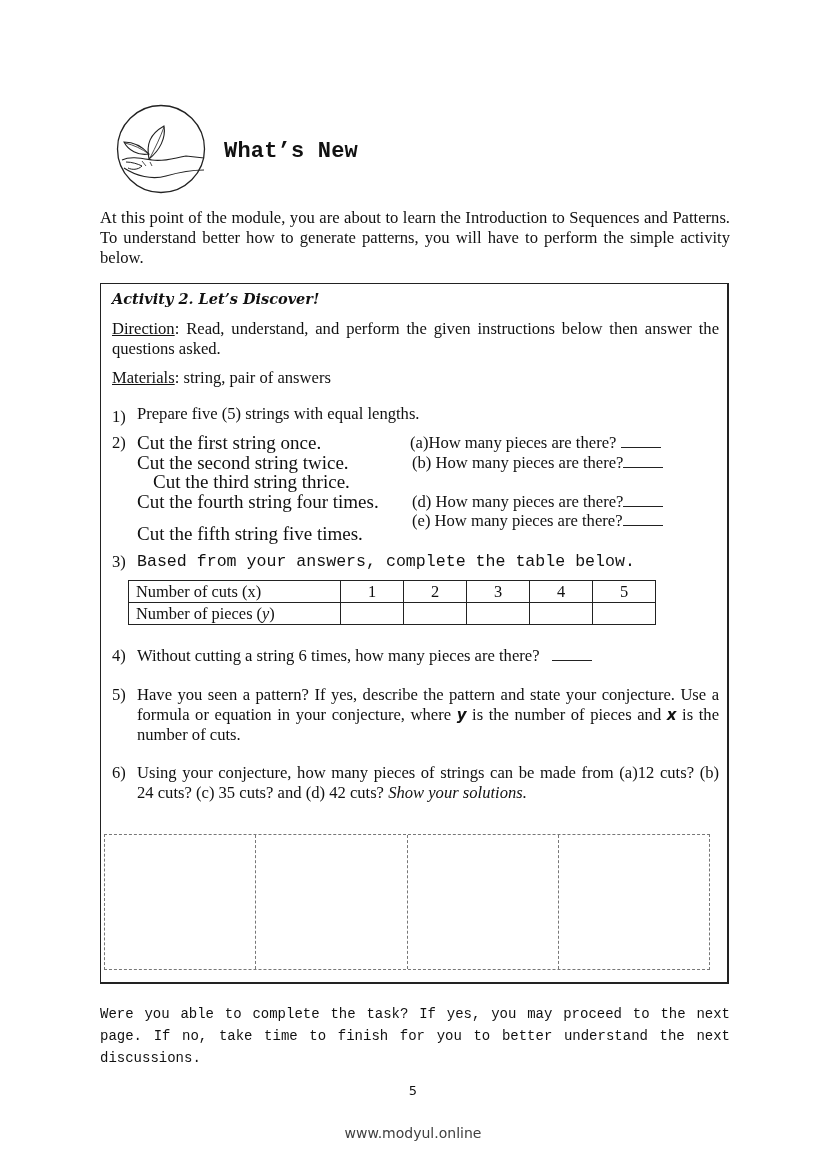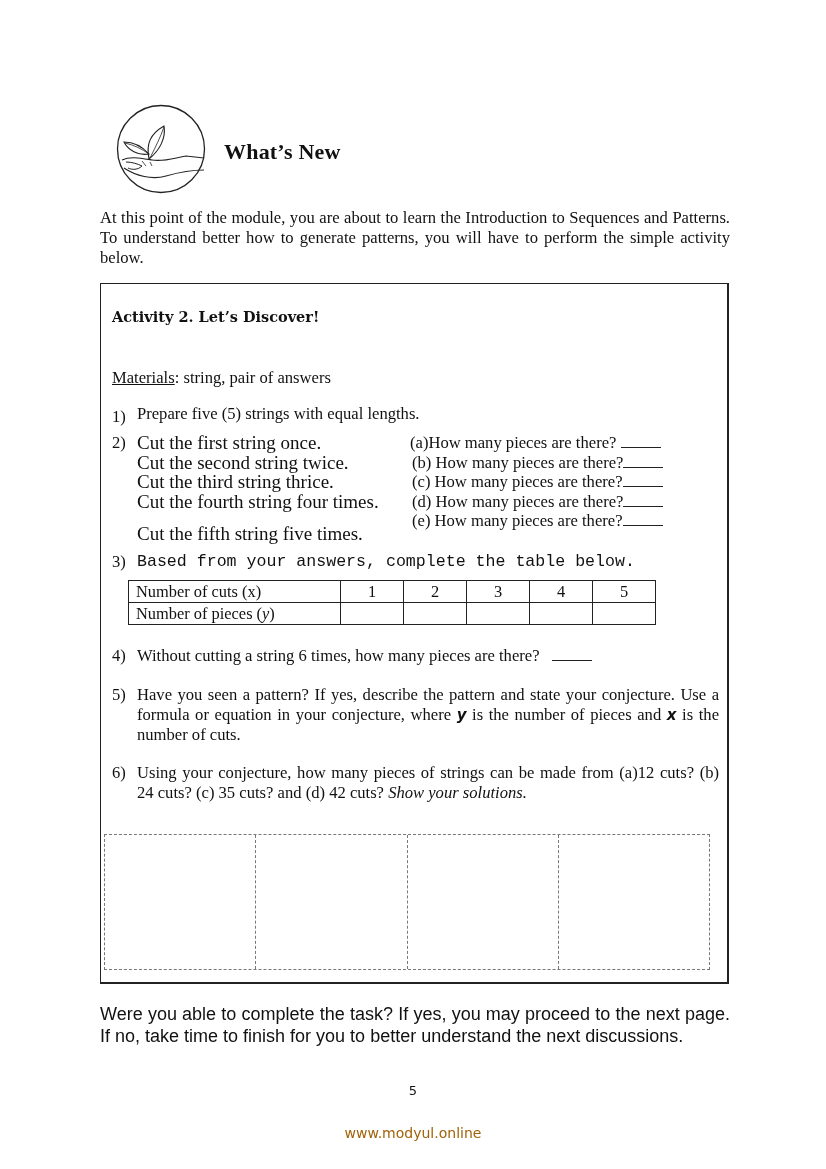--- a/index.html
+++ b/index.html
@@ -1,50 +1,50 @@
 <!DOCTYPE html>
 <html><head>
 <meta charset="utf-8">
 <style>
   html, body { margin:0; padding:0; background:#ffffff; }
   body { width:826px; height:1169px; position:relative; overflow:hidden;
          font-family:"DejaVu Serif","Liberation Serif",serif; color:#111; }
   .icon-circle { position:absolute; left:116px; top:104px; width:90px; height:90px; }
-  .heading { position:absolute; left:224px; top:139px; font-family:Liberation Serif, serif;
+  .heading { position:absolute; left:224px; top:139px; font-family:Liberation Mono, monospace;
              font-weight:bold; font-size:22px; letter-spacing:0.2px; }
   .intro { position:absolute; left:100px; top:208px; width:630px;
            font-family:"Liberation Serif",serif; font-size:16.6px; line-height:20px;
            text-align:justify; }
   .activity-box { position:absolute; left:100px; top:283px; width:626px; height:698px;
                   border:1px solid #222; border-right:2px solid #222; border-bottom:2px solid #222; }
-  .act-title { position:absolute; left:11px; top:24px; font-family:"DejaVu Serif",serif;
-               font-weight:bold; font-size:14.5px; }
+  .act-title { position:absolute; left:11px; top:6px; font-family:"DejaVu Serif",serif;
+               font-weight:bold; font-size:14.5px;font-style:italic; }
   .p { position:absolute; left:11px; width:607px; font-family:"Liberation Serif",serif;
        font-size:16.6px; line-height:20px; text-align:justify; }
   .u { text-decoration:underline; }
   .num { position:absolute; left:11px; font-family:"Liberation Serif",serif; font-size:16.6px; line-height:20px; }
   .item { position:absolute; left:36px; width:582px; font-family:"Liberation Serif",serif;
           font-size:16.6px; line-height:19.7px; text-align:justify; }
   .cut-row { position:absolute; left:36px; font-family:"Liberation Serif",serif; font-size:19px; line-height:19.6px; white-space:nowrap; }
   .q-row { position:absolute; left:309px; font-family:"Liberation Serif",serif; font-size:16.6px; line-height:19.6px; white-space:nowrap; }
   table.data { position:absolute; left:27px; top:296px; border-collapse:collapse;
                font-family:"Liberation Serif",serif; font-size:16.4px; }
   table.data td { border:1px solid #222; height:21px; padding:0 7px; line-height:20px;margin-left:27px; }
   table.data td.lbl { width:197px; }
   table.data td.v { width:48px; text-align:center; padding:0 7px; }
   .sol-grid { position:absolute; left:3px; top:550px; width:604px; height:134px;
               display:flex; border:1px dashed #777; }
   .sol-cell { flex:1; border-right:1px dashed #777; }
   .sol-cell:last-child { border-right:none; }
   .outro { position:absolute; left:100px; top:1003px; width:630px;
-           font-family:Liberation Sans, sans-serif; font-size:18px; line-height:22px; text-align:justify; }
+           font-family:Liberation Mono, monospace; font-size:14px; line-height:22px; text-align:justify; }
   .page-num { position:absolute; left:0; width:826px; top:1083px; text-align:center;
               font-family:"DejaVu Sans",sans-serif; font-size:13px; }
   .watermark { position:absolute; left:0; width:826px; top:1125px; text-align:center;
-               font-family:"DejaVu Sans",sans-serif; font-size:14px; color:#a16207; }
+               font-family:"DejaVu Sans",sans-serif; font-size:14px; color:#404040; }
   .blank { display:inline-block; border-bottom:1px solid #222; width:40px; height:14px; vertical-align:baseline; }
   .italic { font-style:italic; }
   .bi { font-weight:bold; font-style:italic; font-family:"DejaVu Sans",sans-serif; font-size:15px; }
 </style>
 </head>
 <body>
 
 <svg class="icon-circle" viewBox="0 0 90 90">
   <circle cx="45" cy="45" r="43.5" fill="none" stroke="#222" stroke-width="1.3"></circle>
   <path d="M33 55 C30 40 34 30 48 22 C50 34 44 46 33 55 Z" fill="none" stroke="#222" stroke-width="1.1"></path>
@@ -56,36 +56,36 @@
   <path d="M10 58 C16 58 22 60 26 62 C22 66 16 66 12 64" fill="none" stroke="#222" stroke-width="1"></path>
   <path d="M26 57 L30 62 M34 58 L36 62" stroke="#222" stroke-width="0.8"></path>
 </svg>
 <div class="heading">What’s New</div>
 
 <div class="intro">At this point of the module, you are about to learn the Introduction to Sequences and Patterns. To understand better how to generate patterns, you will have to perform the simple activity below.</div>
 
 <div class="activity-box">
   <div class="act-title">Activity 2. Let’s Discover!</div>
 
+  <div class="p" style="top:35px;"><span class="u">Direction</span><span>: Read, understand, and perform the given instructions below then answer the questions asked.</span></div>
 
   <div class="p" style="top:84px;"><span class="u">Materials</span><span>: string, pair of answers</span></div>
 
   <div class="num" style="top:123px;">1)</div>
   <div class="item" style="top:120px;">Prepare five (5) strings with equal lengths.</div>
 
   <div class="num" style="top:149px;">2)</div>
   <div class="cut-row" style="top:149px;">Cut the first string once.</div>
   <div class="cut-row" style="top:168.6px;">Cut the second string twice.</div>
-  <div class="cut-row" style="top:188.2px;">Cut the third string thrice.</div>
+  <div class="cut-row" style="top:188.2px;margin-left:16px;">Cut the third string thrice.</div>
   <div class="cut-row" style="top:207.8px;">Cut the fourth string four times.</div>
   <div class="cut-row" style="top:240px;">Cut the fifth string five times.</div>
 
   <div class="q-row" style="top:149px;"><span>(a)How many pieces are there? </span><span class="blank"></span></div>
   <div class="q-row" style="top:168.6px; left:311px;"><span>(b) How many pieces are there?</span><span class="blank"></span></div>
-  <div class="q-row" style="top:188.2px; left:311px;"><span>(c) How many pieces are there?</span><span class="blank"></span></div>
   <div class="q-row" style="top:207.8px; left:311px;"><span>(d) How many pieces are there?</span><span class="blank"></span></div>
   <div class="q-row" style="top:227.4px; left:311px;"><span>(e) How many pieces are there?</span><span class="blank"></span></div>
 
   <div class="num" style="top:268px;">3)</div>
   <div class="item" style="top:268px;font-family:Liberation Mono, monospace;">Based from your answers, complete the table below.</div>
 
   <table class="data">
     <tbody>
         <tr>
       <td class="lbl">Number of cuts (x)</td>

